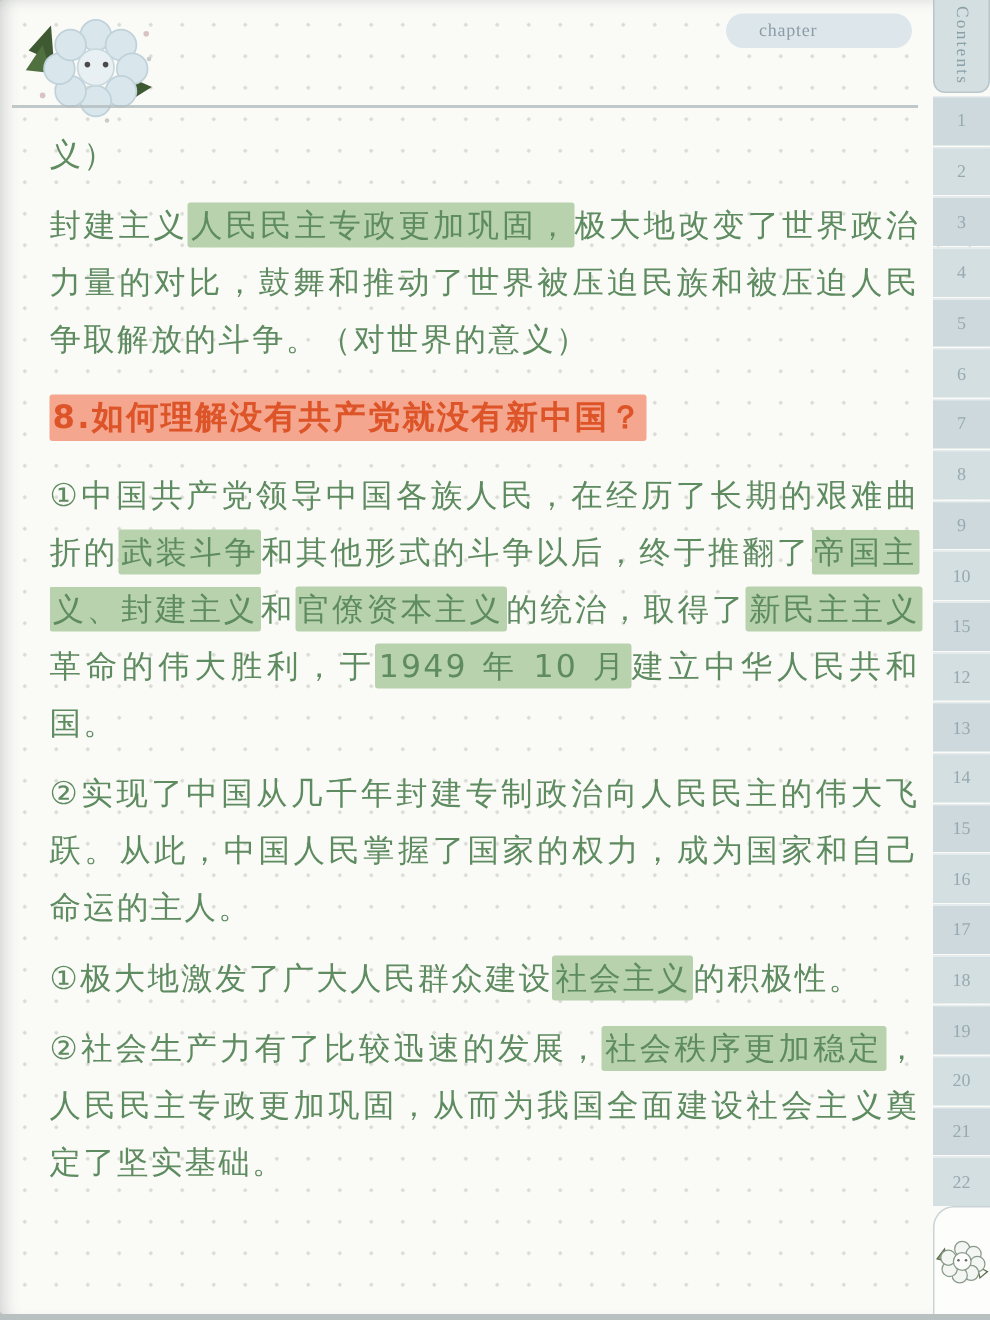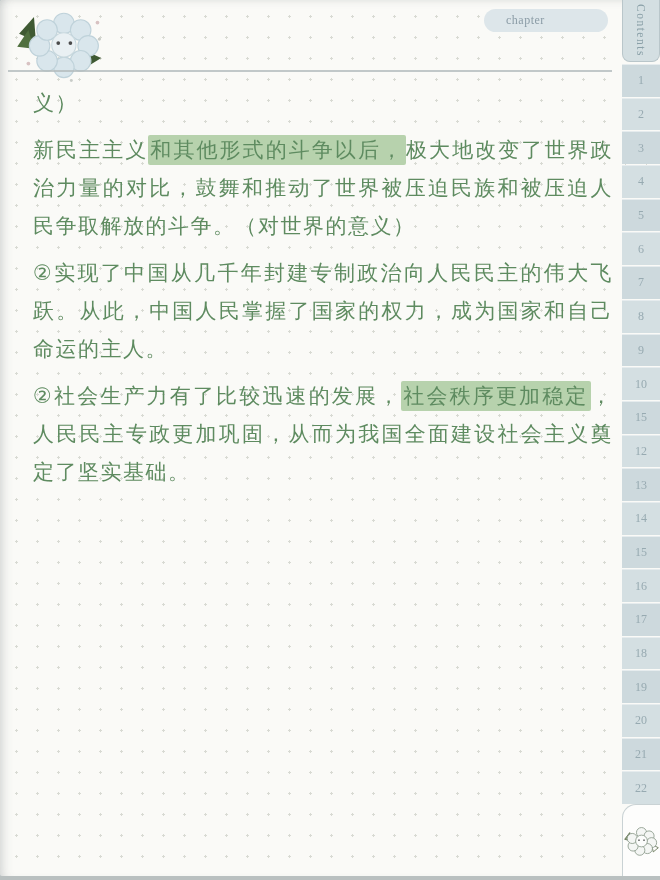--- a/index.html
+++ b/index.html
@@ -131,22 +131,25 @@
     <div class="pills">
       <div class="pill">
         <span>chapter</span>
       </div>
     </div>
     <div class="divider"></div>
   </div>
 
   <div class="notes">
       <p class="note-body"><span>义）</span></p>
-      <p class="note-body"><span>新民主主义</span><span class="hl hl-green">和其他形式的斗争以后，</span><span>极大地改变了世界政治力量的对比，鼓舞和推动了世界被压迫民族和被压迫人民争取解放的斗争。（对世界的意义）</span></p>
+      <p class="note-body"><span>封建主义</span><span class="hl hl-green">人民民主专政更加巩固，</span><span>极大地改变了世界政治力量的对比，鼓舞和推动了世界被压迫民族和被压迫人民争取解放的斗争。（对世界的意义）</span></p>
+      <p class="note-heading"><span class="hl hl-pink">8.如何理解没有共产党就没有新中国？</span></p>
+      <p class="note-body"><span>①中国共产党领导中国各族人民，在经历了长期的艰难曲折的</span><span class="hl hl-green">武装斗争</span><span>和其他形式的斗争以后，终于推翻了</span><span class="hl hl-green">帝国主义、封建主义</span><span>和</span><span class="hl hl-green">官僚资本主义</span><span>的统治，取得了</span><span class="hl hl-green">新民主主义</span><span>革命的伟大胜利，于</span><span class="hl hl-green">1949 年 10 月</span><span>建立中华人民共和国。</span></p>
       <p class="note-body"><span>②实现了中国从几千年封建专制政治向人民民主的伟大飞跃。从此，中国人民掌握了国家的权力，成为国家和自己命运的主人。</span></p>
+      <p class="note-body"><span>①极大地激发了广大人民群众建设</span><span class="hl hl-green">社会主义</span><span>的积极性。</span></p>
       <p class="note-body"><span>②社会生产力有了比较迅速的发展，</span><span class="hl hl-green">社会秩序更加稳定</span><span>，人民民主专政更加巩固，从而为我国全面建设社会主义奠定了坚实基础。</span></p>
     </div>
 
   <div class="footer">第 6 页 共 9 页</div>
 
   <div class="rail">
     <div class="contents-tab">
       <span>Contents</span>
     </div>
     <div class="tabs">

